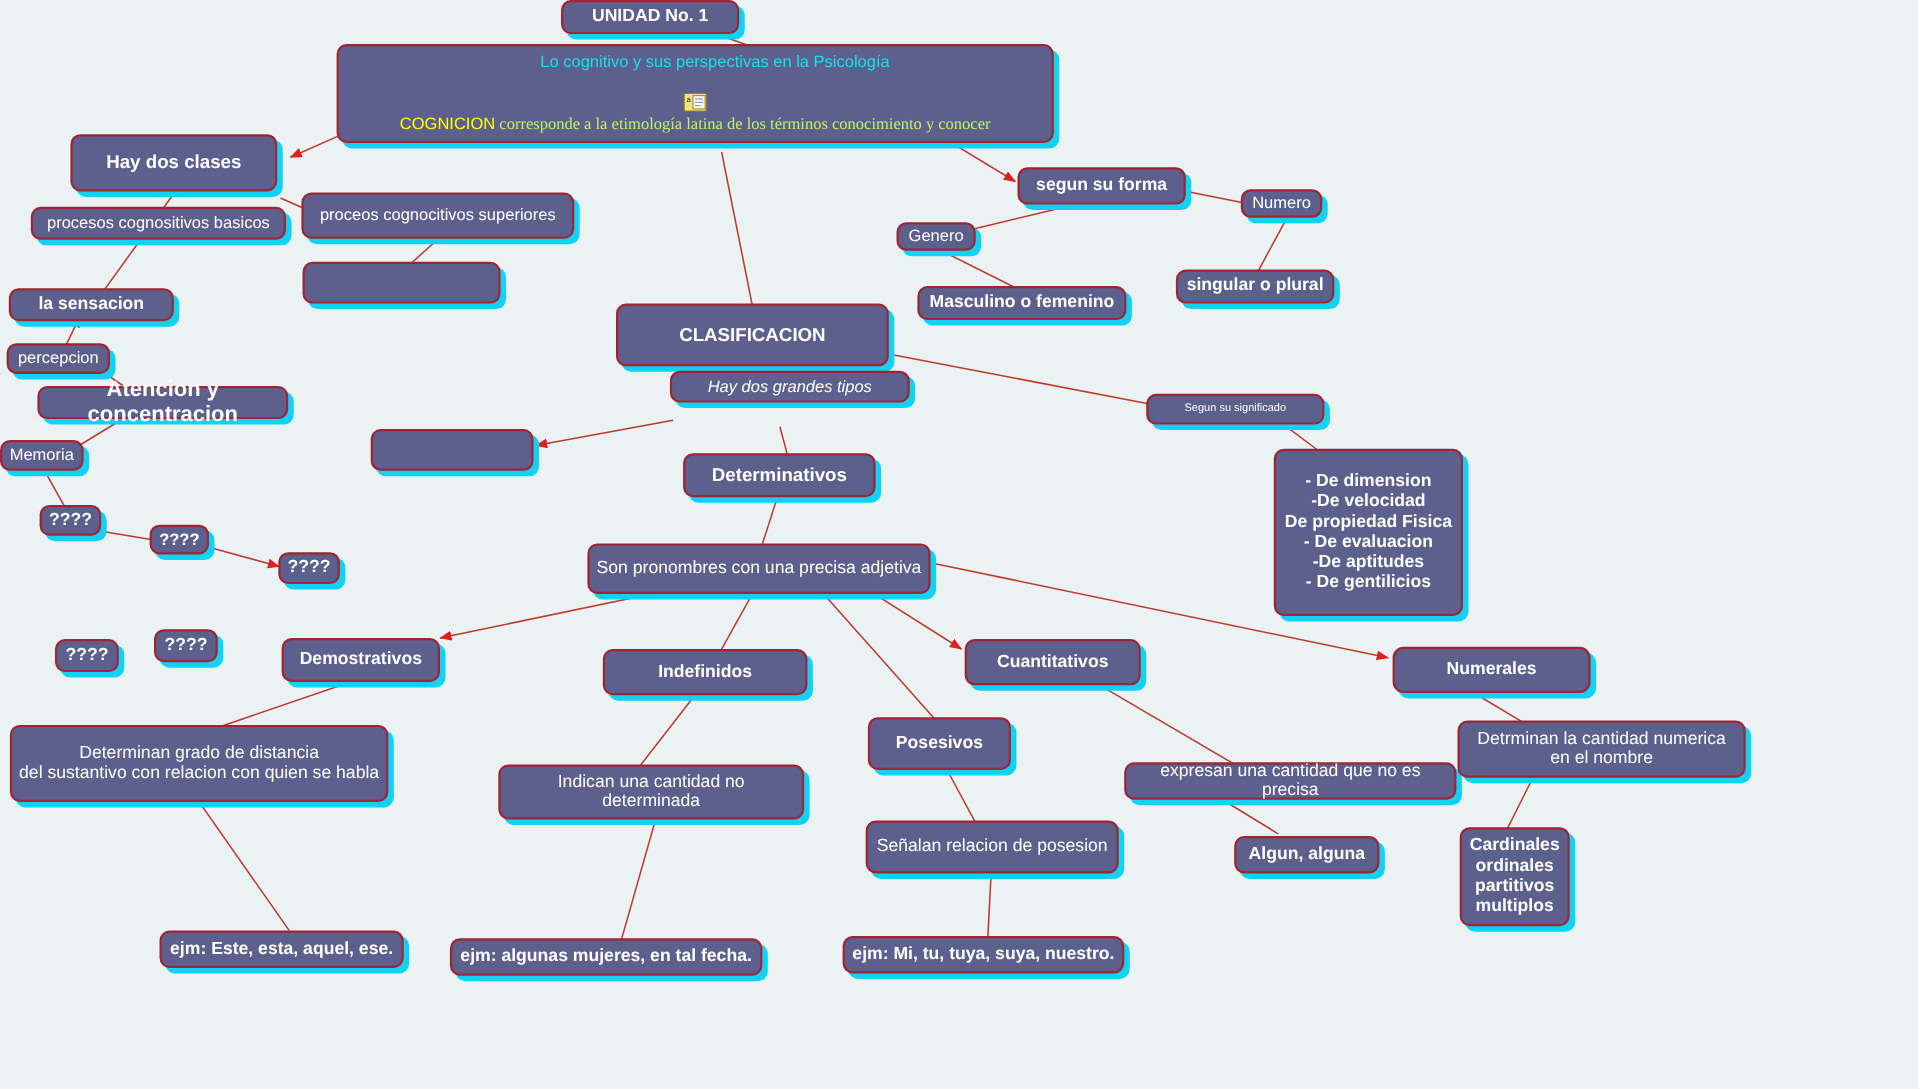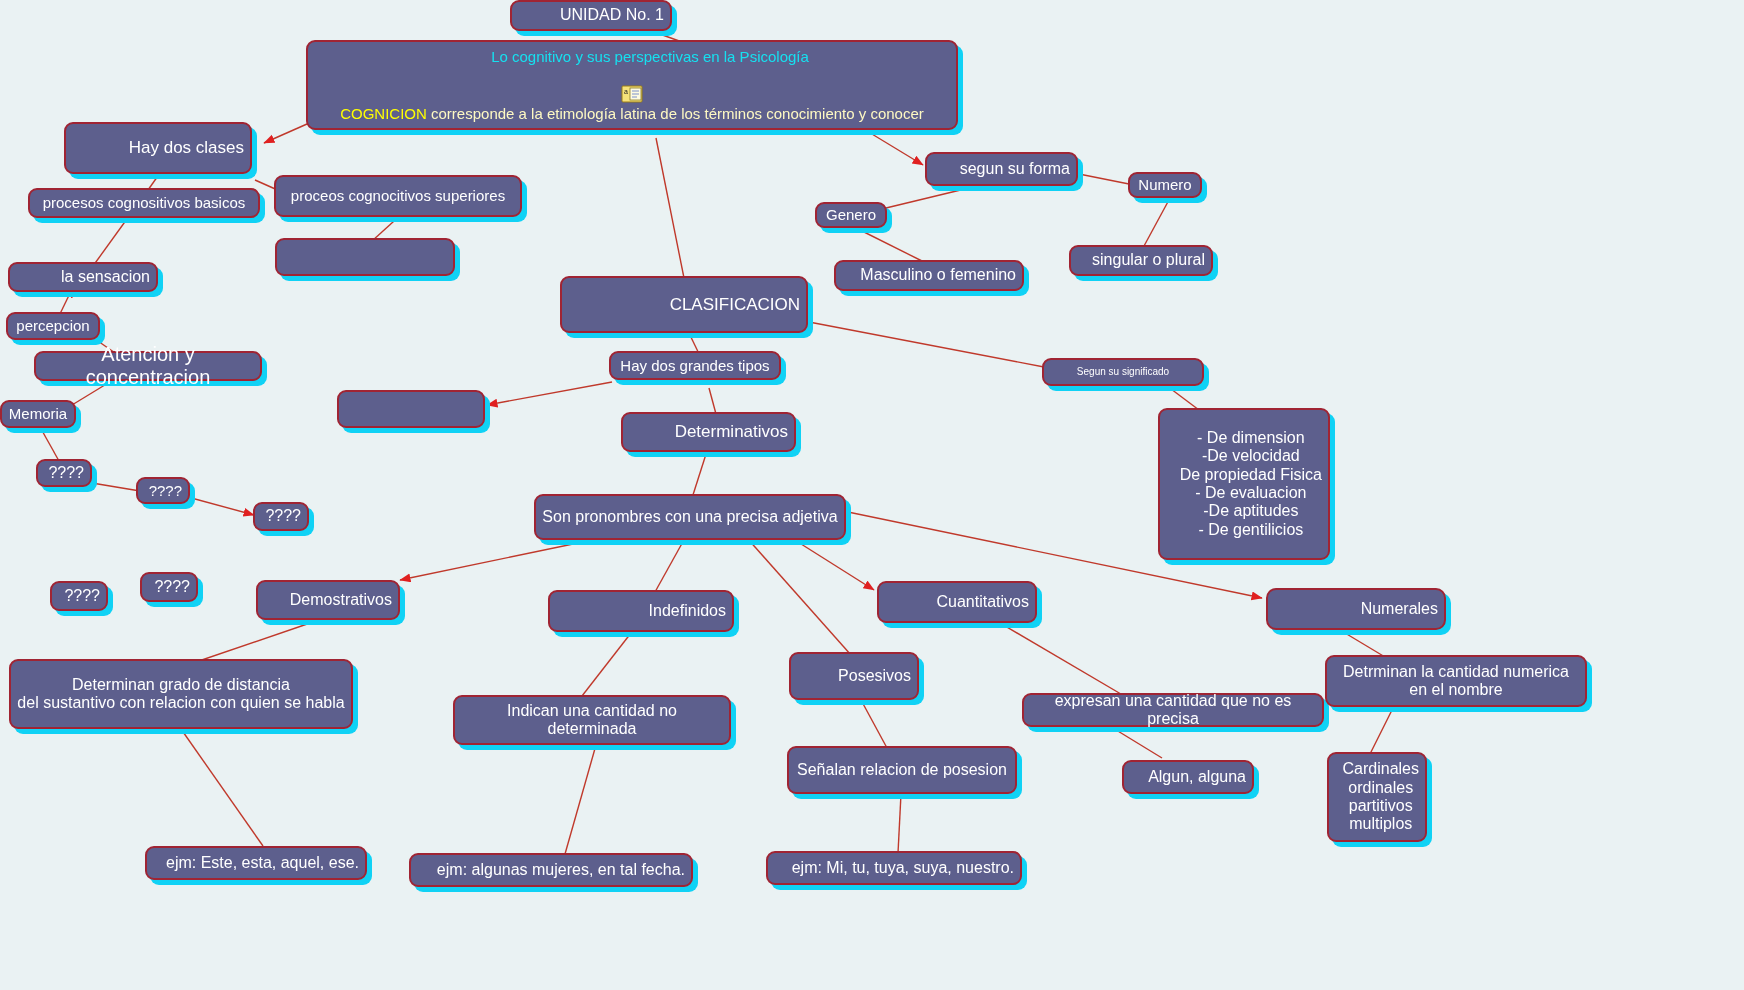--- a/index.html
+++ b/index.html
@@ -34,21 +34,21 @@
     color: #ffffff;
     display: flex;
     align-items: center;
     justify-content: center;
     text-align: center;
     line-height: 1.15;
     padding: 3px 6px;
     z-index: 2;
     white-space: pre-line;
   }
-  .b { font-weight: normal; justify-content: flex-end; }
+  .b { font-weight: bold; }
   .n { font-weight: normal; }
   .root-note {
     display: block;
     text-align: center;
     width: 100%;
   }
   .cyan-title {
     color: #16e0f0;
     display: block;
     font-weight: normal;
@@ -60,21 +60,21 @@
     color: #ffff00;
     font-weight: normal;
   }
   .note-icon {
     display: inline-block;
     width: 22px;
     height: 18px;
     vertical-align: middle;
     margin-bottom: 2px;
   }
-  .rest-text { color: #fef9c3; font-weight: normal; }
+  .rest-text { color: #bef264; font-weight: normal; font-family: Liberation Serif, serif; }
 </style>
 </head>
 <body>
 
 <div id="canvas">
 
   <svg id="links" viewBox="0 0 1744 990" width="1744" height="990">
     <defs>
       <marker id="arrow" markerWidth="9" markerHeight="9" refX="7.5" refY="3.2" orient="auto" markerUnits="strokeWidth">
         <path d="M0,0 L8,3.2 L0,6.4 z" fill="#e02020"></path>
@@ -251,21 +251,21 @@
   </div>
 
   <div class="node b" style="left:834px; top:260px; width:190px; height:31px; font-size:16px;">
     <span>Masculino o femenino</span>
   </div>
 
   <div class="node b" style="left:560px; top:276px; width:248px; height:57px; font-size:17px;">
     <span>CLASIFICACION</span>
   </div>
 
-  <div class="node n" style="left:609px; top:351px; width:172px; height:29px; font-size:15px;">
+  <div class="node n" style="left:609px; top:337px; width:218px; height:29px; font-size:15px;font-style:italic;">
     <span>Hay dos grandes tipos</span>
   </div>
 
   <div class="node n" style="left:337px; top:390px; width:148px; height:38px; font-size:15px;">
     <span></span>
   </div>
 
   <div class="node b" style="left:621px; top:412px; width:175px; height:40px; font-size:17px;">
     <span>Determinativos</span>
   </div>

